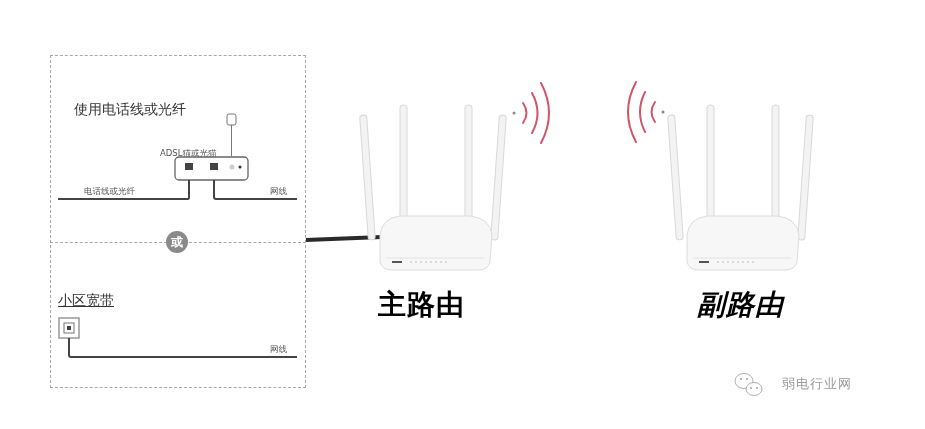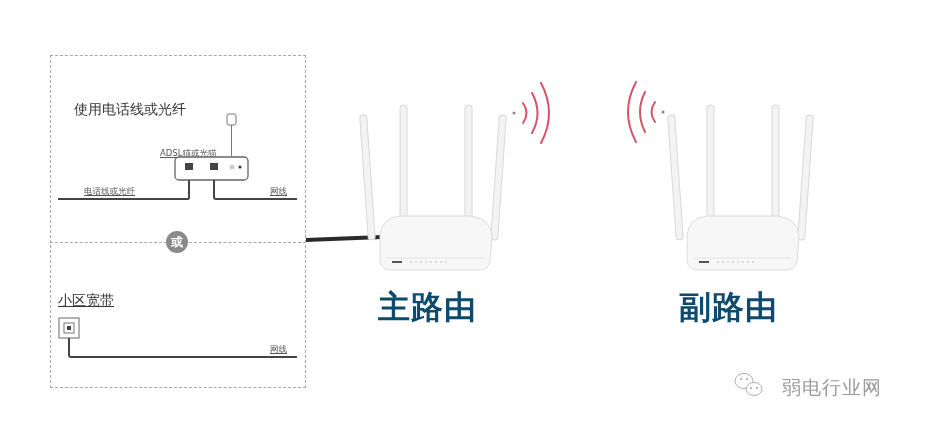--- a/index.html
+++ b/index.html
@@ -6,23 +6,23 @@
   body { width: 925px; height: 429px; position: relative; overflow: hidden;
          font-family: "DejaVu Sans", "Liberation Sans", sans-serif; }
   .abs { position: absolute; }
   .panel { left: 50px; top: 55px; width: 256px; height: 333px;
            border: 1px dashed #a8a8a8; box-sizing: border-box; }
   .divider { left: 50px; top: 242px; width: 256px; border-top: 1px dashed #a8a8a8; }
   .or-badge { left: 166px; top: 231px; width: 22px; height: 22px; border-radius: 50%;
               background: #8a8a8a; color: #fff; font-size: 12px; font-weight: bold;
               display: flex; align-items: center; justify-content: center; }
   .section-title { font-size: 14px; color: #333; }
-  .small-label { font-size: 8.5px; color: #555; text-decoration: underline; }
-  .router-label { font-size: 32px; font-weight: bold; color: #0c4a6e; letter-spacing: 1px; }
-  .watermark { font-size: 19px; color: #9a9a9a; letter-spacing: 1px; }
+  .small-label { font-size: 8.5px; color: #555; }
+  .router-label { font-size: 28px; font-weight: bold; color: #000000; letter-spacing: 1px; }
+  .watermark { font-size: 13px; color: #9a9a9a; letter-spacing: 1px; }
   svg { overflow: visible; }
 </style>
 </head>
 <body>
 
 <div class="abs panel"></div>
 <div class="abs divider"></div>
 <div class="abs or-badge">或</div>
 
 <div class="abs section-title" style="left:58px; top:101px;margin-left:16px;">使用电话线或光纤</div>
@@ -101,15 +101,15 @@
     <circle cx="747" cy="379" r="0.9" fill="#999" stroke="none"></circle>
     <circle cx="751" cy="388" r="0.9" fill="#999" stroke="none"></circle>
     <circle cx="757" cy="388" r="0.9" fill="#999" stroke="none"></circle>
   </g>
 </svg>
 
 <div class="abs section-title" style="left:58px; top:292px;text-decoration:underline;">小区宽带</div>
 <div class="abs small-label" style="left:270px; top:344px;">网线</div>
 
 <div class="abs router-label" style="left:378px; top:286px;">主路由</div>
-<div class="abs router-label" style="left:679px; top:286px;">副路由</div>
+<div class="abs router-label" style="left:697px; top:286px;font-style:italic;">副路由</div>
 
 <div class="abs watermark" style="left:782px; top:375px;">弱电行业网</div>
 
 </body></html>

